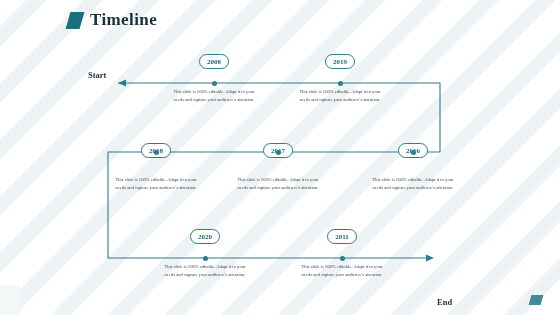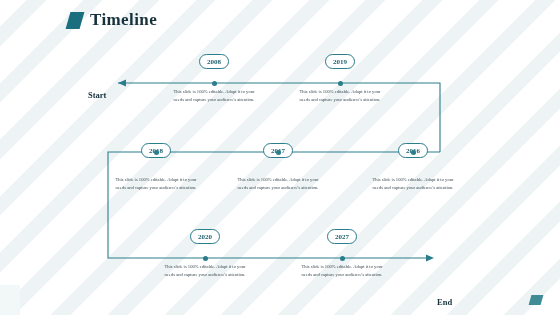--- a/index.html
+++ b/index.html
@@ -86,21 +86,21 @@
   }
 
   
   .edge-label {
     position: absolute;
     font-size: 8.5px;
     font-weight: bold;
     color: #17323c;
     font-family: "Liberation Serif", serif;
   }
-  .label-start { left: 88px; top: 90px; }
+  .label-start { left: 88px; top: 70px; }
   .label-end   { left: 437px; top: 253px; margin-top: 44px; }
 
   
   .node {
     position: absolute;
     width: 30px;
     height: 15px;
     border-radius: 8px;
     border: 1.4px solid #2a7d8b;
     background: #ffffff;
@@ -189,19 +189,19 @@
   <div class="node-dot" style="left:410.5px; top:149.5px;"></div>
   <div class="desc" style="left:370px; top:176px;">This slide is 100% editable. Adapt it to your needs and capture your audience's attention.</div>
 
   <div class="node" style="left:190px; top:229px;">
     <span>2020</span>
   </div>
   <div class="node-dot" style="left:202.5px; top:255.5px;"></div>
   <div class="desc" style="left:162px; top:263px;">This slide is 100% editable. Adapt it to your needs and capture your audience's attention.</div>
 
   <div class="node" style="left:327px; top:229px;">
-    <span>2027</span>
+    <span>2011</span>
   </div>
   <div class="node-dot" style="left:339.5px; top:255.5px;"></div>
   <div class="desc" style="left:299px; top:263px;">This slide is 100% editable. Adapt it to your needs and capture your audience's attention.</div>
 
   <div class="corner-br"></div>
 </div>
 
 </body></html>

